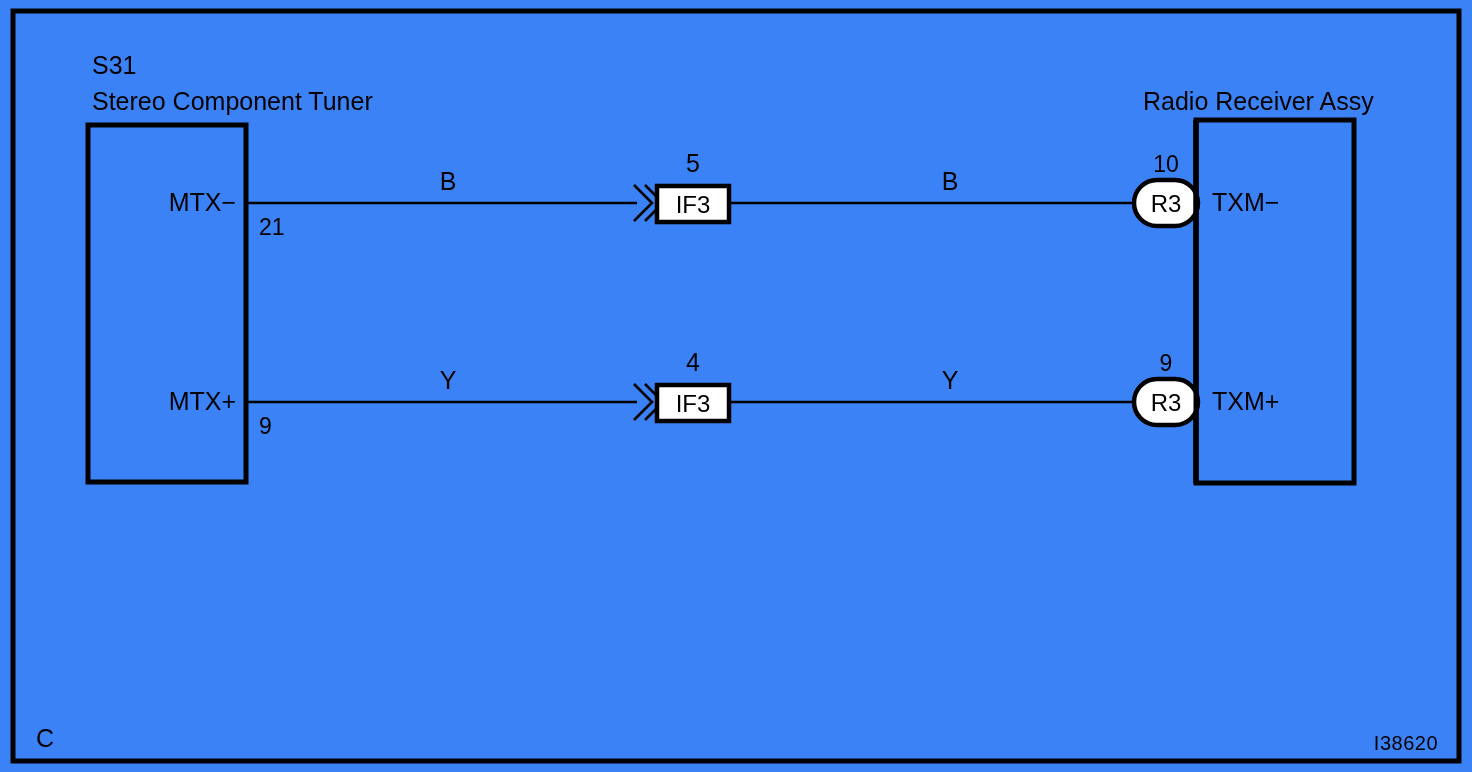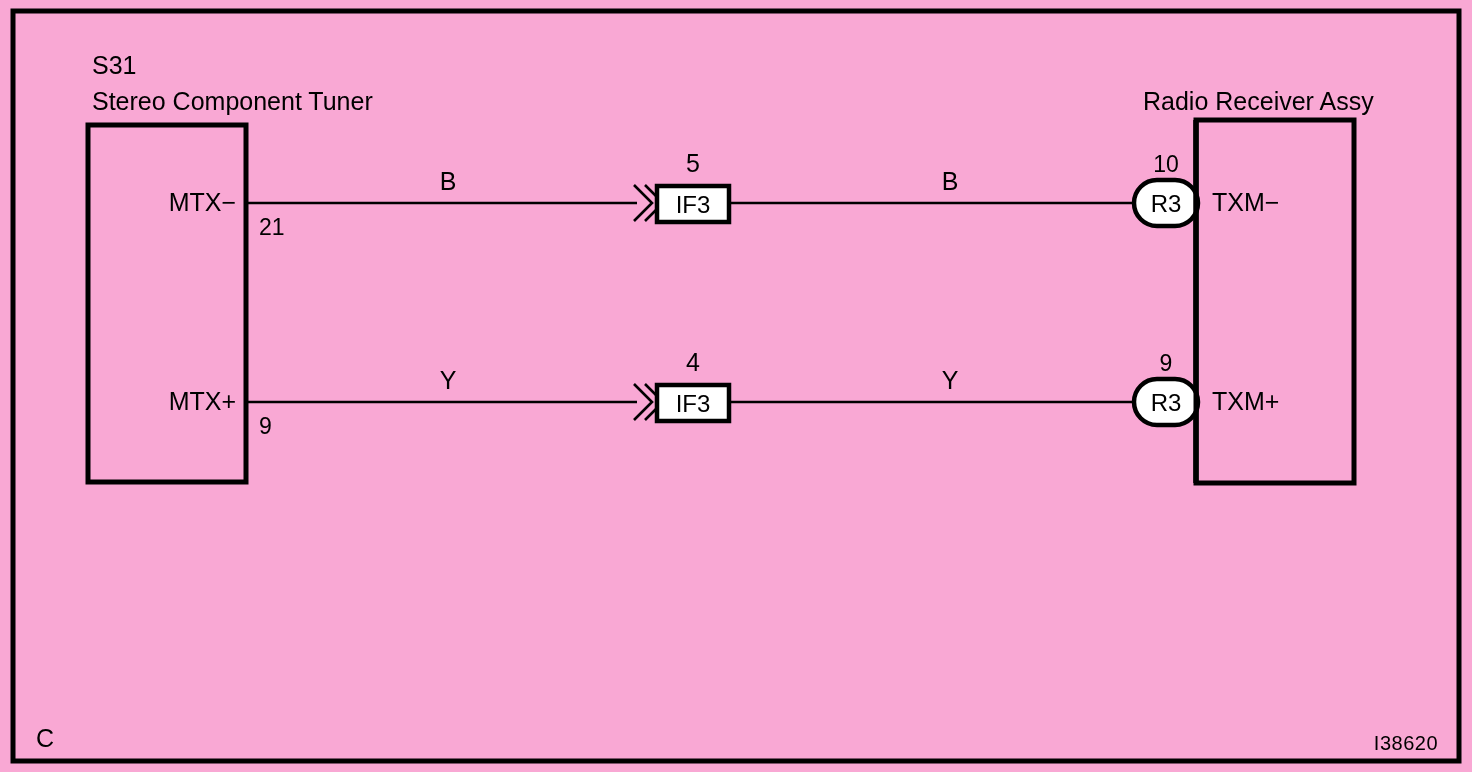--- a/index.html
+++ b/index.html
@@ -8,21 +8,21 @@
     padding: 0;
     background: #ffffff;
   }
   body {
     font-family: "Liberation Sans", sans-serif;
   }
   #diagram-root {
     position: relative;
     width: 1472px;
     height: 772px;
-    background: #f9a8d4;
+    background: #3b82f6;
     overflow: hidden;
   }
   #diagram-svg {
     position: absolute;
     top: 0;
     left: 0;
     width: 1472px;
     height: 772px;
   }
   .wire, .box-outline, .border-frame {

